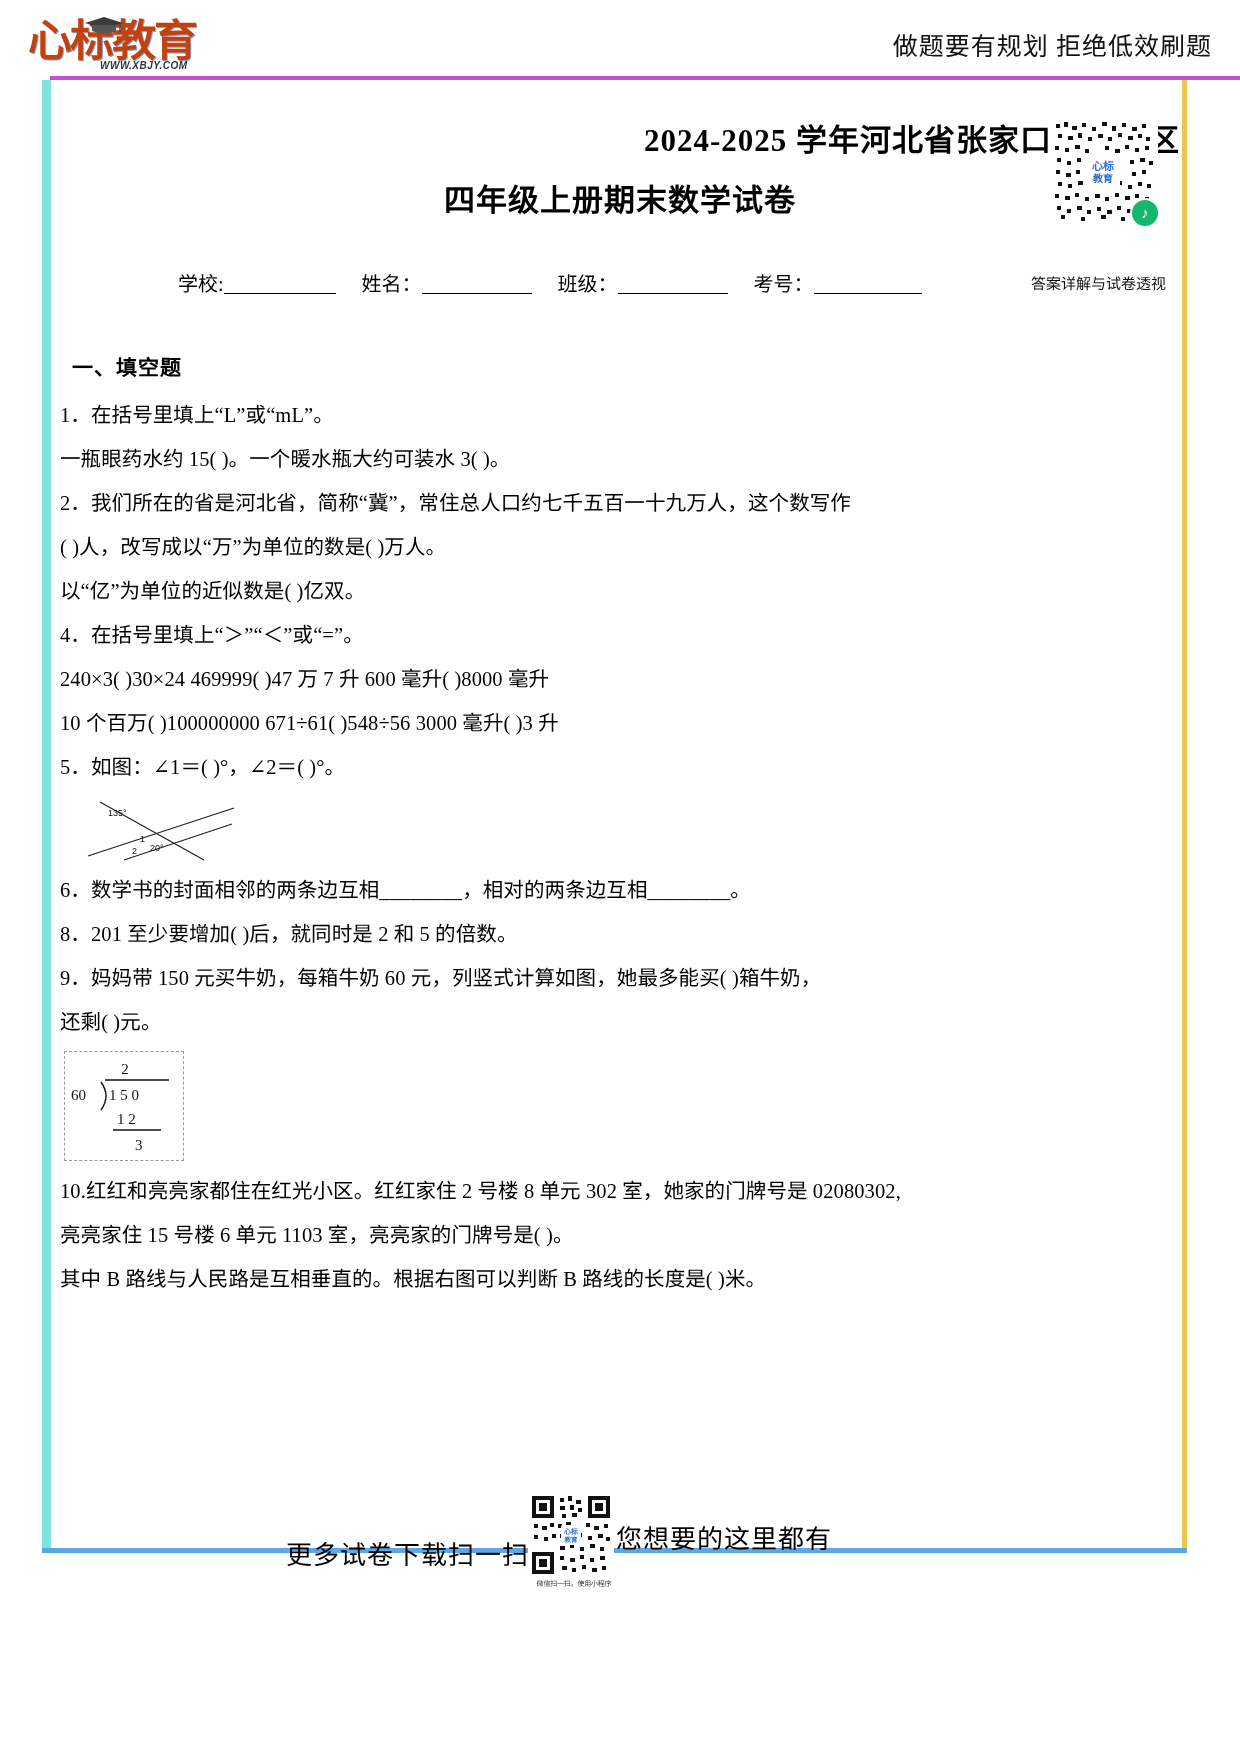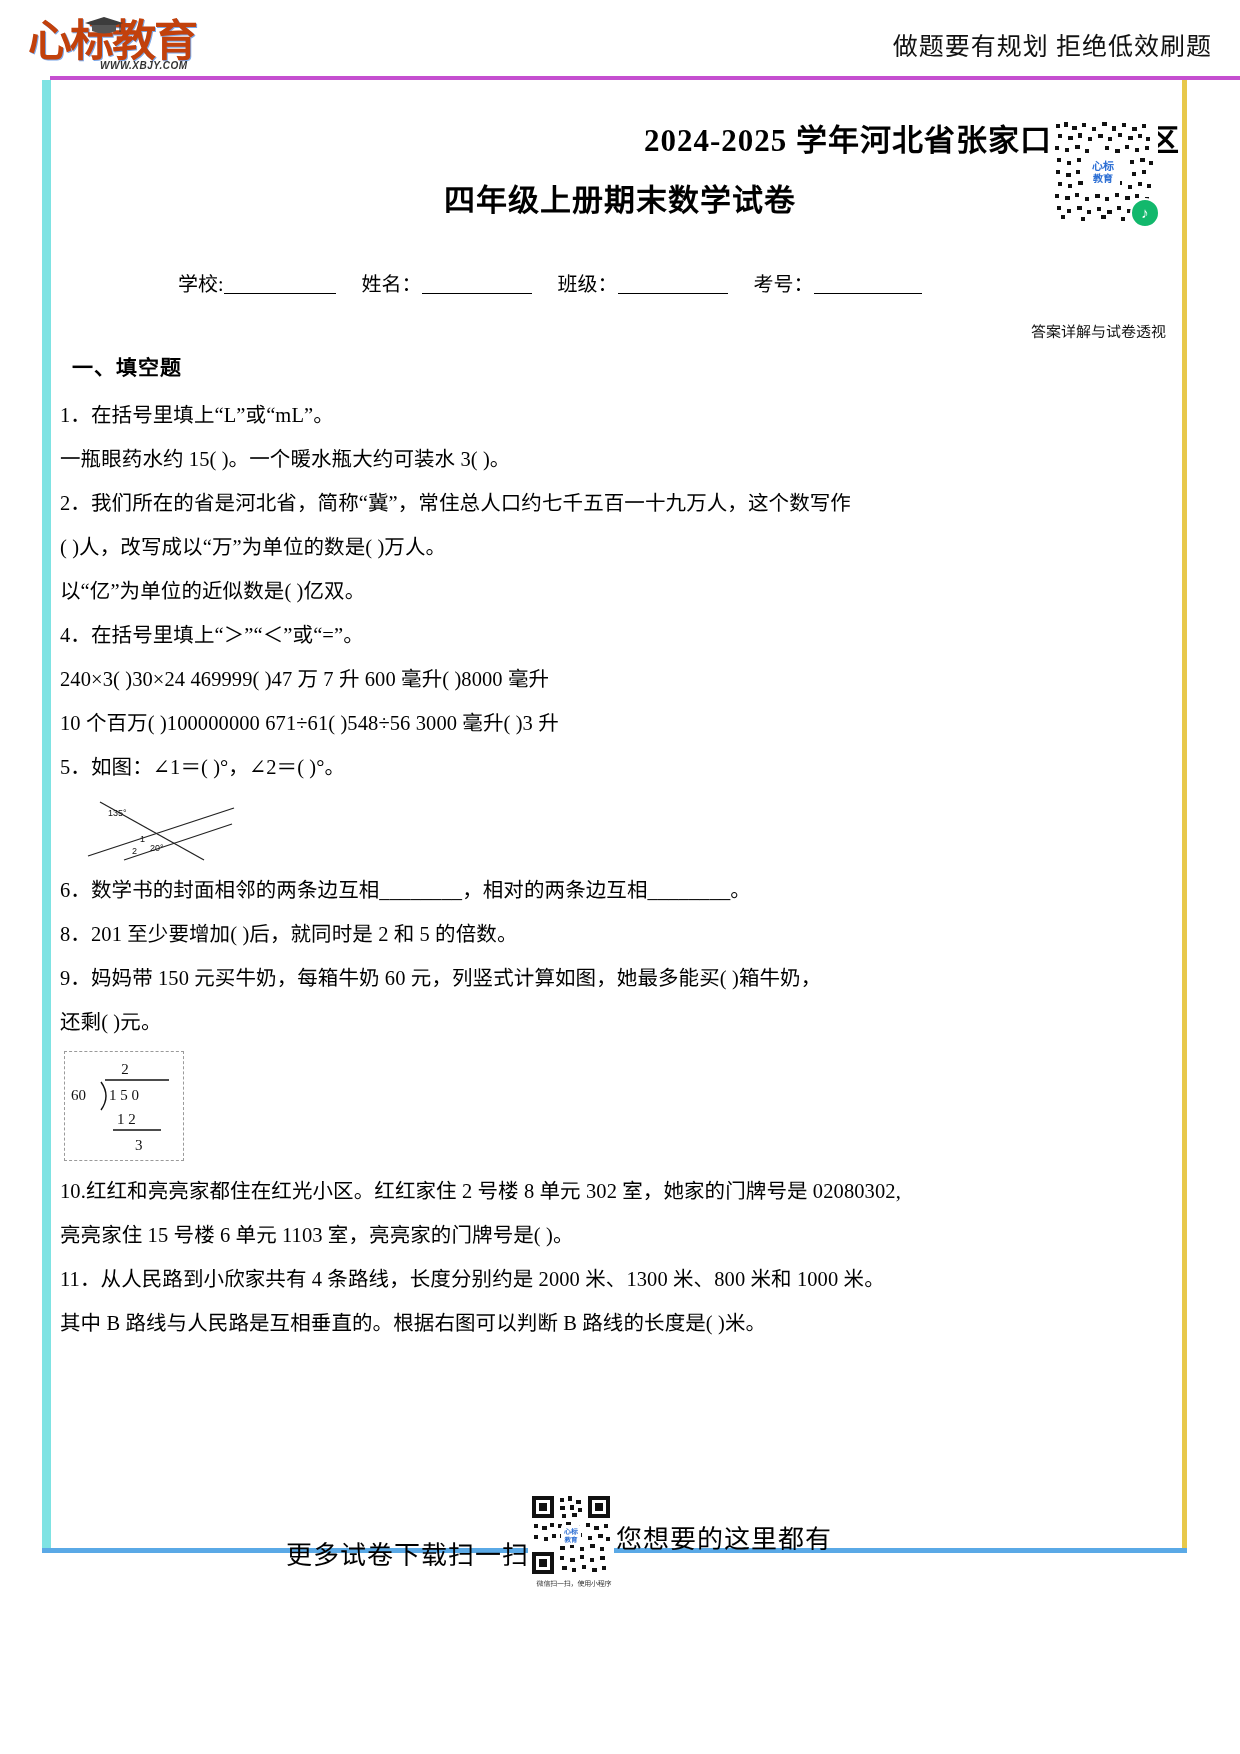--- a/index.html
+++ b/index.html
@@ -83,21 +83,21 @@
   .infoline{
     margin-top:44px;padding-left:118px;
     font-size:20px;white-space:nowrap;position:relative;
   }
   .infoline .blank{
     display:inline-block;border-bottom:1.6px solid #000;
     height:20px;vertical-align:-3px;
   }
   .infoline .gap{display:inline-block;width:26px;}
   .answer-link{
-    position:absolute;right:14px;top:4px;font-size:15px;color:#111;margin-top:48px;
+    position:absolute;right:14px;top:4px;font-size:15px;color:#111;
   }
 
   
   .section{
     margin-top:54px;
   }
   .sec-head{
     font-size:21px;font-weight:bold;letter-spacing:1px;
     font-family:"Liberation Sans","DejaVu Sans",sans-serif;
     margin:0 0 14px 12px;
@@ -299,21 +299,20 @@
         <text x="44" y="48" font-size="15" font-family="Liberation Serif, serif" fill="#111">1 5 0</text>
         <text x="52" y="72" font-size="15" font-family="Liberation Serif, serif" fill="#111">1 2</text>
         <line x1="48" y1="78" x2="96" y2="78" stroke="#111" stroke-width="1.4"></line>
         <text x="70" y="98" font-size="15" font-family="Liberation Serif, serif" fill="#111">3</text>
       </svg>
     </div>
 
     <div class="q">10.红红和亮亮家都住在红光小区。红红家住 2 号楼 8 单元 302 室，她家的门牌号是 02080302,</div>
     <div class="q">亮亮家住 15 号楼 6 单元 1103 室，亮亮家的门牌号是(            )。</div>
 
-    <div class="q">11．从人民路到小欣家共有 4 条路线，长度分别约是 2000 米、1300 米、800 米和 1000 米。</div>
     <div class="q">其中 B 路线与人民路是互相垂直的。根据右图可以判断 B 路线的长度是(            )米。</div>
   </div>
 </div>
 
 <div class="footer">
   <div class="foot-left">更多试卷下载扫一扫</div>
   <svg class="foot-qr" viewBox="0 0 86 86">
     <rect width="86" height="86" fill="#fff"></rect>
     <g fill="#111">
       <rect x="4" y="4" width="22" height="22"></rect>

